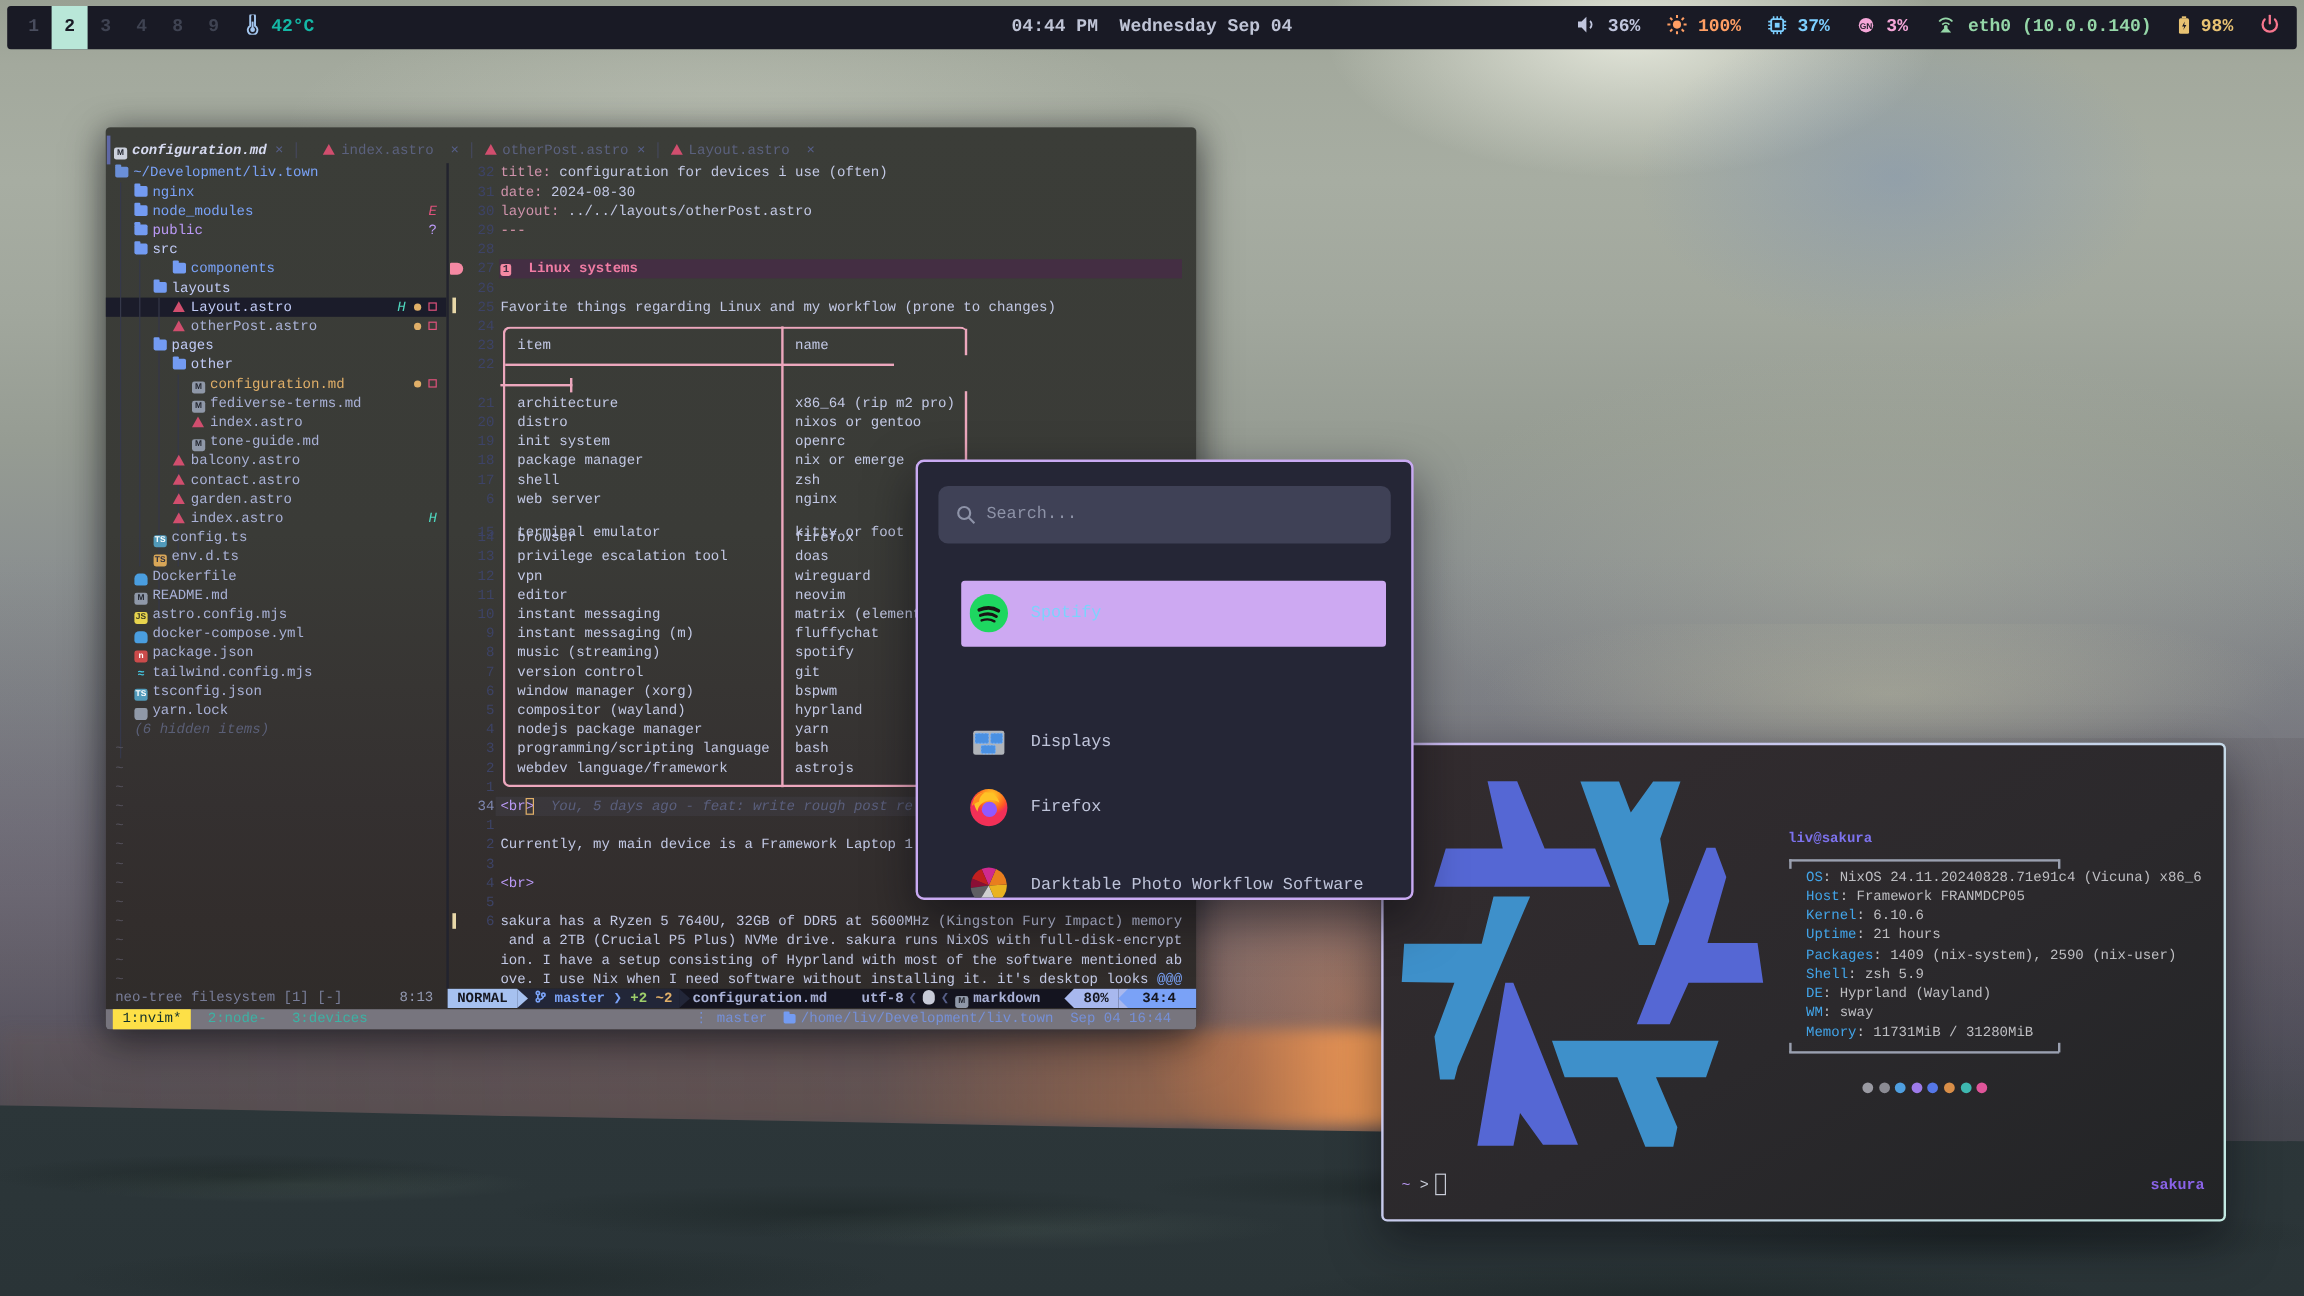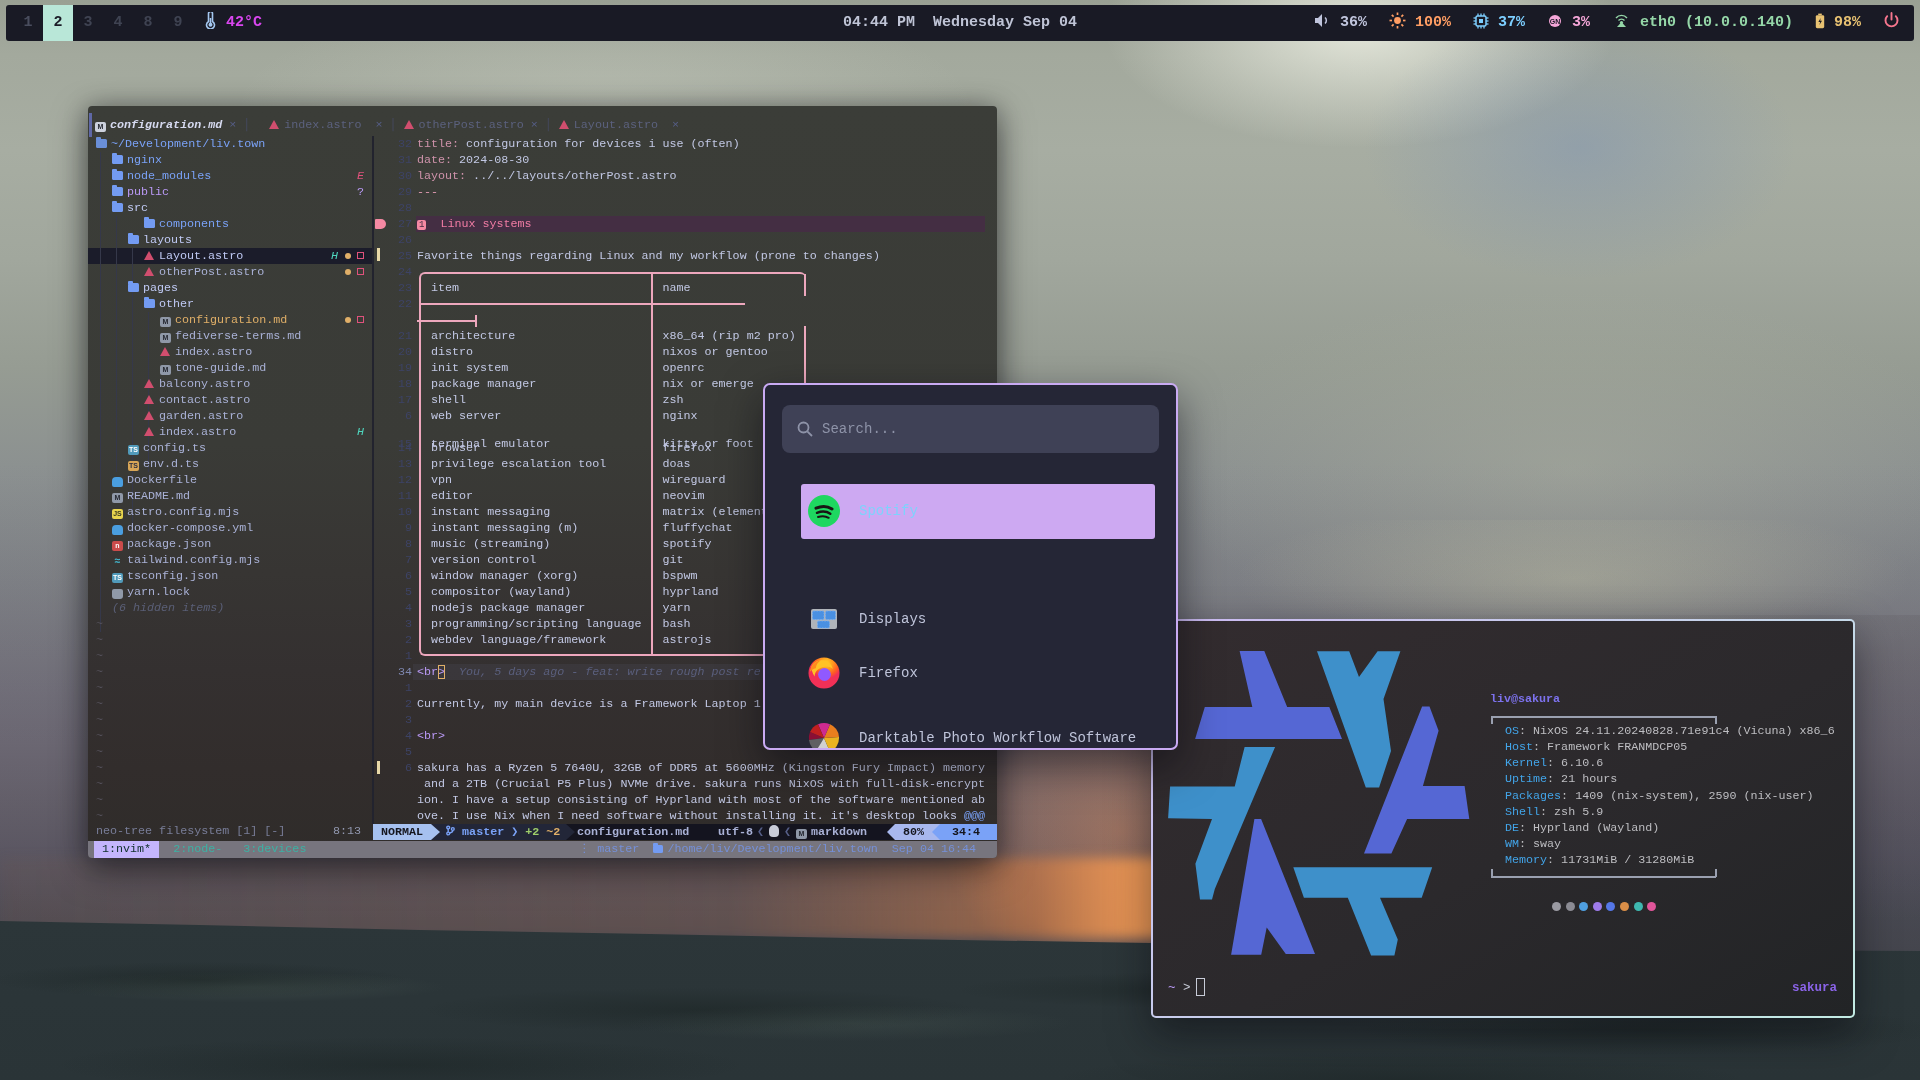--- a/index.html
+++ b/index.html
@@ -25,21 +25,21 @@
  radial-gradient(ellipse 500px 40px at 1400px 155px,rgba(16,24,22,.3),transparent 70%),
  radial-gradient(ellipse 280px 22px at 250px 62px,rgba(105,125,112,.22),transparent 70%),
  radial-gradient(ellipse 320px 26px at 850px 98px,rgba(100,120,108,.18),transparent 70%),
  radial-gradient(ellipse 300px 24px at 1500px 88px,rgba(100,120,108,.16),transparent 70%)}
 
 
 #bar{position:absolute;left:6px;top:5px;width:1908px;height:36px;background:#191a25;border-radius:3px;color:#c0c5dd;font-weight:bold;font-size:15px}
 #bar .ws{position:absolute;top:0;width:30px;height:36px;line-height:36px;text-align:center;color:#3f4352}
 #bar .ws.on{background:#b9e7d8;color:#1a1b26}
 #bar .ws1{color:#494d5e}
-#temp{position:absolute;left:198px;top:0;height:36px;line-height:36px;color:#d946ef}
+#temp{position:absolute;left:198px;top:0;height:36px;line-height:36px;color:#14b8a6}
 #clock{position:absolute;left:0;top:0;width:100%;height:36px;line-height:36px;text-align:center;color:#bfc4d6;white-space:pre}
 .mods{position:absolute;right:14px;top:0;height:36px;line-height:36px;display:flex;gap:0}
 .mods span{display:inline-block}
 .mi{display:inline-block;vertical-align:middle;margin-top:-3px}
 
 
 #ed{position:absolute;left:88px;top:106px;width:909px;height:752px;background:linear-gradient(180deg,#3b3d38 0%,#3a3b37 45%,#373533 62%,#343030 75%,#322d2c 88%,#2f2c2a 100%);border-radius:4px;box-shadow:0 12px 34px rgba(10,10,14,.5),0 0 24px rgba(10,10,14,.28);font-size:11.7px;color:#c2c8e4;overflow:hidden}
 #tabs{position:absolute;left:0;top:7px;width:100%;height:24px;line-height:24px;white-space:pre;color:#5b617e;font-size:11.7px}
 #tabs .ind{position:absolute;left:1px;top:0;width:3px;height:24px;background:#5f68a6}
 #tabs .act{color:#d5d9ef;font-weight:bold;font-style:italic}
@@ -59,38 +59,38 @@
 
 #sepv{position:absolute;left:284px;top:30px;width:2px;height:688px;background:#22232e}
 #code{position:absolute;left:286px;top:30px;width:623px}
 #code .cr{position:absolute;left:0;height:16px;line-height:16px;white-space:pre;width:623px}
 #code .n{position:absolute;left:0;width:38px;text-align:right;color:#3d4366}
 #code .t{position:absolute;left:43px}
 .pur{color:#bb9af7}
 .blame{color:#5a5f7d;font-style:italic}
 #hband{position:absolute;left:328px;top:110px;width:569px;height:16px;background:#442e43}
 #hflag{position:absolute;left:287px;top:113px;width:11px;height:10px;background:#f589a3;border-radius:1px 5px 5px 1px}
-.h1ic{color:#f07ca4;font-weight:normal}
+.h1ic{color:#f07ca4;font-weight:bold}
 #mark1{position:absolute;left:289px;top:142px;width:3px;height:13px;background:#e8d8a8}
 #mark2{position:absolute;left:289px;top:655px;width:3px;height:13px;background:#e8d8a8}
 
 .tb{position:absolute;background:#eda7bd}
 #tbox{position:absolute;left:331px;top:166px;width:387px;height:384px;border:2px solid #eda7bd;border-right:none;border-radius:6px}
 
 #cursline{position:absolute;left:325px;top:558px;width:572px;height:16px;background:rgba(74,72,86,.30)}
 .cursor{outline:1.5px solid #e0af68;outline-offset:-1px}
 
 #sl{position:absolute;left:285px;top:718px;width:624px;height:16px;background:#14141f;line-height:16px;font-size:11.7px;white-space:nowrap;font-weight:bold}
 .seg{display:inline-block;height:16px;vertical-align:top}
 .arr{display:inline-block;width:0;height:0;border-top:8px solid transparent;border-bottom:8px solid transparent;vertical-align:top}
 #winbar1{position:absolute;left:8px;top:718px;color:#787d98;white-space:pre}
 #winbar2{position:absolute;left:245px;top:718px;color:#9298b0}
 
 #tmux{position:absolute;left:0;top:735px;width:100%;height:17px;background:#77757e;line-height:17px;font-size:11.7px;white-space:pre}
-.tmb{display:inline-block;background:#c4b5fd;color:#0f2f2b;padding:0 8px;height:17px;line-height:17px}
+.tmb{display:inline-block;background:#fde047;color:#0f2f2b;padding:0 8px;height:17px;line-height:17px}
 .tmt{color:#3cb2a4}
 .tmr{position:absolute;right:21px;top:0;color:#7590d8}
 
 
 #rofi{position:absolute;left:763px;top:383px;width:415px;height:367px;background:#252636;border:2px solid #c9aaf3;border-radius:7px;box-shadow:0 16px 40px rgba(10,10,16,.55);font-size:14px;color:#bfc4da;overflow:hidden}
 #search{position:absolute;left:17px;top:20px;width:377px;height:48px;background:#3f4156;border-radius:8px;line-height:48px;color:#8e93a8}
 #search .mag{position:absolute;left:14px;top:15px}
 #rofi .it{position:absolute;left:36px;width:354px;height:54px}
 #rofi .hl{position:absolute;left:36px;top:99px;width:354px;height:55px;background:#cda9f2;border-radius:3px}
 #rofi .ic{position:absolute;left:7px;top:11px;width:32px;height:32px}

